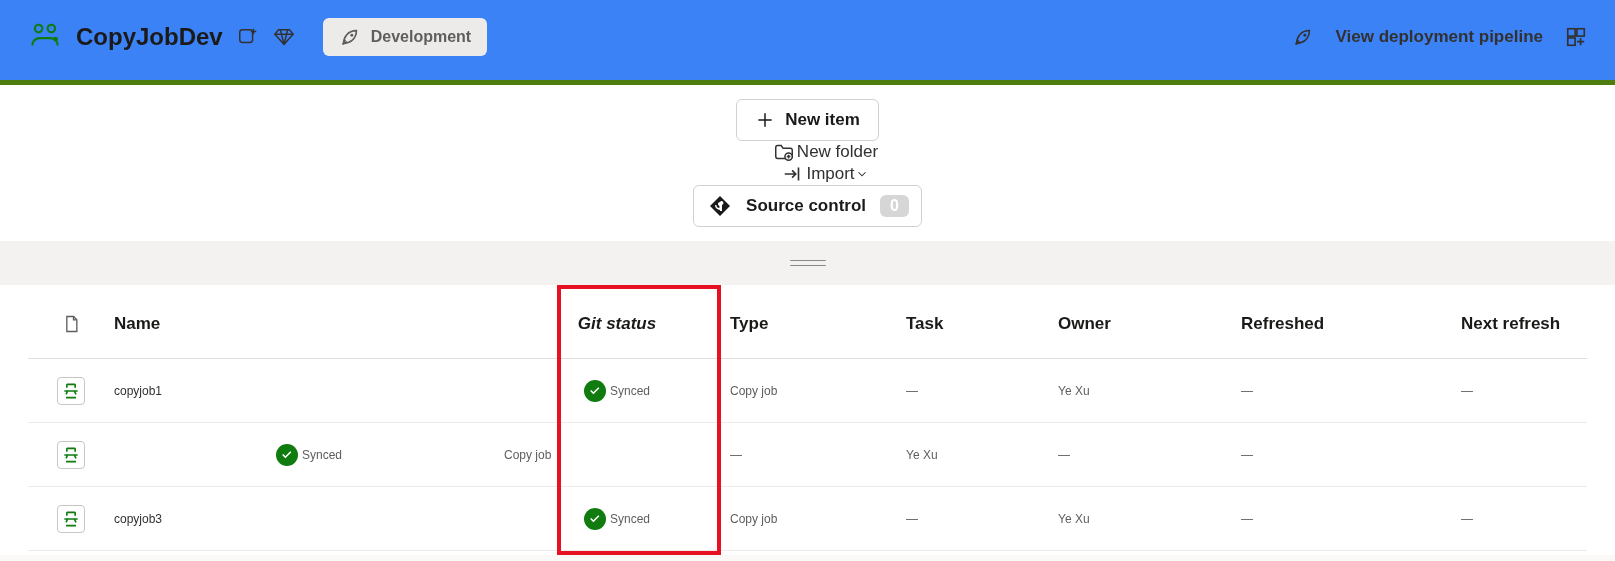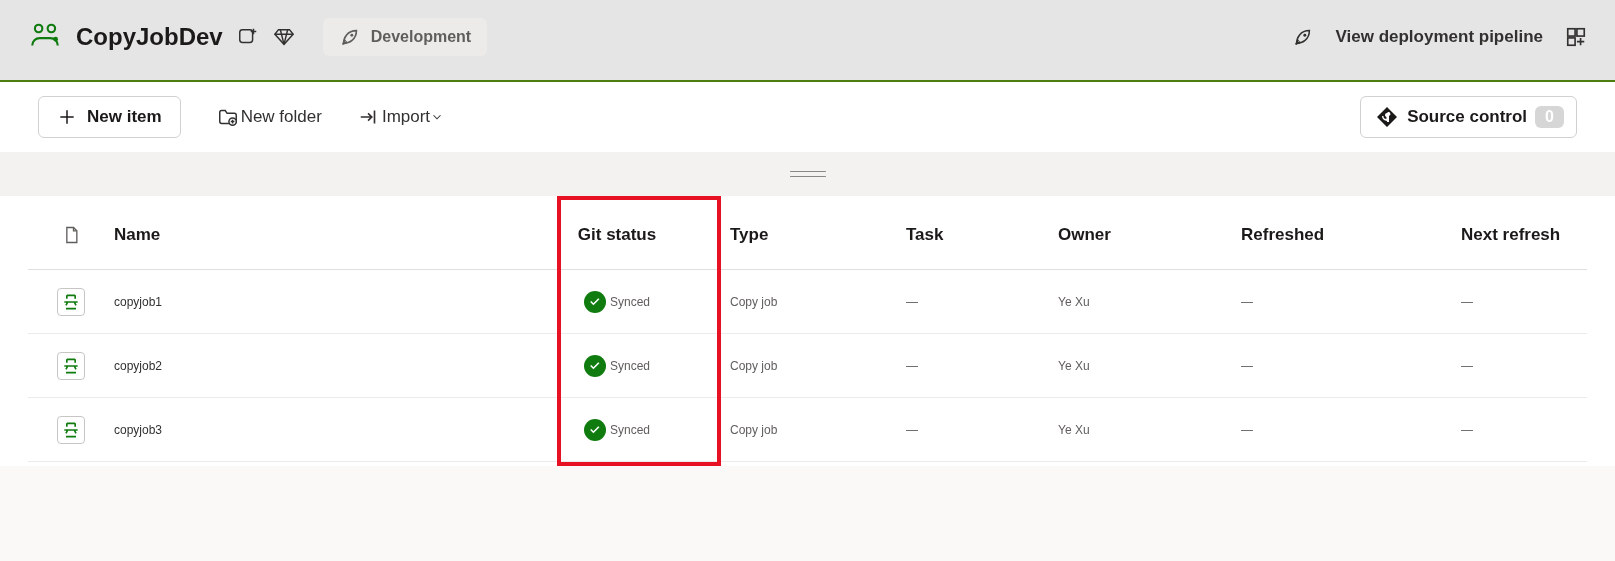--- a/index.html
+++ b/index.html
@@ -7,22 +7,22 @@
     font-family: "Segoe UI", -apple-system, BlinkMacSystemFont, sans-serif;
     font-size: 14px;
     color: #323130;
     background: #faf9f8;
     width: 1615px;
   }
   .header {
     display: flex;
     align-items: center;
     padding: 18px 28px 24px 28px;
-    background: #e5e5e5;
-    border-bottom: 2px solid #4d7c0f;
+    background: #3b82f6;
+    border-bottom: 5px solid #4d7c0f;
     text-align: right;
   }
   .header-left {
     display: flex;
     align-items: center;
     gap: 14px;
     flex: 1;
   }
   .workspace-icon svg { width: 34px; height: 34px; display:block; }
   .workspace-title {
@@ -55,20 +55,21 @@
     font-weight: 600;
     color: #323130;
     cursor: pointer;
   }
   .hdr-link svg { width: 22px; height: 22px; }
   .toolbar {
     display: flex;
     align-items: center;
     padding: 14px 38px 14px 38px;
     background: #ffffff;
+    flex-direction: column;
   }
   .btn {
     display: inline-flex;
     align-items: center;
     gap: 10px;
     padding: 10px 18px;
     border: 1px solid #d1d1d1;
     border-radius: 6px;
     background: #fff;
     font-size: 17px;
@@ -84,21 +85,21 @@
     font-size: 17px;
     color: #323130;
     cursor: pointer;
     margin-left: 36px;
   }
   .tool-link svg { width: 22px; height: 22px; }
   .toolbar-spacer { flex: 1; }
   .src-btn {
     display: inline-flex;
     align-items: center;
-    gap: 8px;
+    gap: 14px;
     padding: 8px 12px 8px 14px;
     border: 1px solid #d1d1d1;
     border-radius: 6px;
     background: #fff;
     font-size: 17px;
     font-weight: 600;
     cursor: pointer;
     color: #1b1a19;
   }
   .src-btn svg { width: 24px; height: 24px; }
@@ -283,21 +284,21 @@
 <div class="table">
 
   <div class="row head">
     <div class="cell icon-col">
       <svg viewBox="0 0 24 24" fill="none" stroke="#605e5c" stroke-width="1.6">
         <path d="M7 3h8l4 4v14H7V3z"></path>
             <path d="M15 3v4h4"></path>
       </svg>
     </div>
     <div class="cell">Name</div>
-    <div class="cell" style="justify-content:center;">Git status</div>
+    <div class="cell" style="justify-content:center;font-style:italic;">Git status</div>
     <div class="cell">Type</div>
     <div class="cell">Task</div>
     <div class="cell">Owner</div>
     <div class="cell">Refreshed</div>
     <div class="cell">Next refresh</div>
   </div>
 
   <div class="row">
     <div class="cell icon-col">
       <span class="item-icon">
@@ -325,21 +326,20 @@
   </div>
 
   <div class="row">
     <div class="cell icon-col">
       <span class="item-icon">
             <svg viewBox="0 0 24 24" fill="none" stroke="#0f7b0f" stroke-width="2">
               <path d="M7 4h10M7 4v4M17 4v4M4 12h16M8 12l-2 4M16 12l2 4M6 20h12"></path>
             </svg>
           </span>
     </div>
-    <div class="cell">copyjob2</div>
     <div class="cell" style="justify-content:center;">
       <div class="status">
         <span class="status-check">
               <svg viewBox="0 0 24 24" fill="none" stroke="#fff" stroke-width="3">
                 <path d="M5 12l5 5L20 7"></path>
               </svg>
             </span>
         <span class="muted">Synced</span>
       </div>
     </div>

